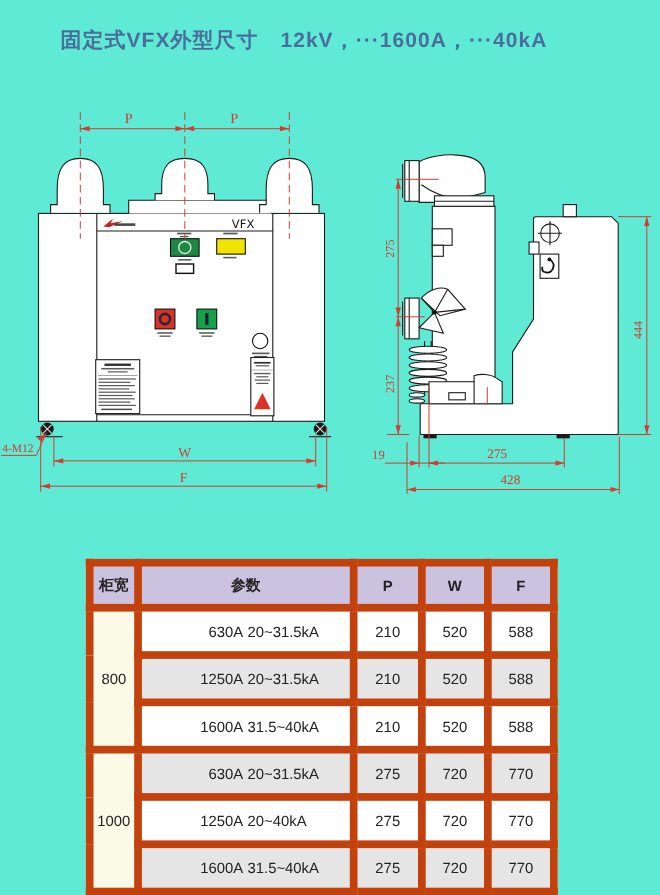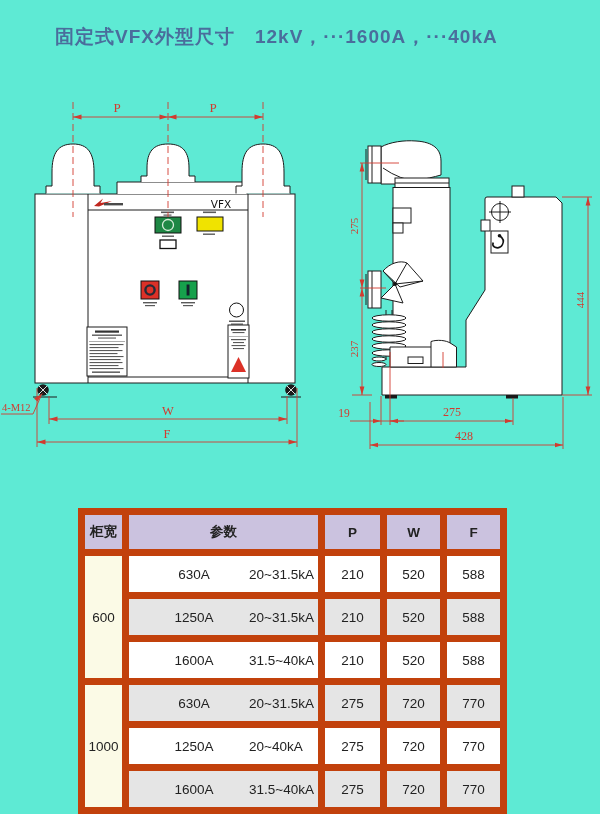--- a/index.html
+++ b/index.html
@@ -16,22 +16,22 @@
   .spec-table th,.spec-table td{border:7px solid #c2410c;text-align:center;padding:0;}
   .spec-table th{background:#cbc2df;height:34px;font-weight:600;font-size:13.5px;}
   .spec-table td{height:36px;}
   .col-width{width:44px;}
   .col-param{width:196px;}
   .col-p{width:62px;}
   .col-w{width:60px;}
   .col-f{width:60px;}
   td.wcell{background:#fbfae6;}
   td.param{text-align:left;padding-left:38px;}
-  td.param .cur{display:inline-block;width:54px;text-align:center;}
-  td.param .ka{display:inline-block;margin-left:28px;}
+  td.param .cur{display:inline-block;width:54px;text-align:right;}
+  td.param .ka{display:inline-block;margin-left:4px;}
   tr.r-light td.data{background:#ffffff;}
   tr.r-dark  td.data{background:#e5e5e5;}
 
   
   .blk{stroke:#1c1c1c;stroke-width:1;fill:none;}
   .blkf{stroke:#1c1c1c;stroke-width:1;fill:#ffffff;}
   .red{stroke:#d23b2f;stroke-width:0.9;fill:none;}
   .redf{fill:#d23b2f;stroke:none;}
   .dimtxt{font-family:"Liberation Serif",serif;fill:#d23b2f;}
   .mtxt{fill:#5a5a5a;}
@@ -246,21 +246,21 @@
       <tr>
         <th>柜宽</th>
         <th>参数</th>
         <th>P</th>
         <th>W</th>
         <th>F</th>
       </tr>
     </thead>
     <tbody>
       <tr class="r-light">
-        <td class="wcell" rowspan="3">600</td>
+        <td class="wcell" rowspan="3">800</td>
         <td class="data param"><span class="cur">630A</span><span class="ka">20~31.5kA</span></td>
         <td class="data">210</td>
         <td class="data">520</td>
         <td class="data">588</td>
       </tr>
       <tr class="r-dark">
         <td class="data param"><span class="cur">1250A</span><span class="ka">20~31.5kA</span></td>
         <td class="data">210</td>
         <td class="data">520</td>
         <td class="data">588</td>

